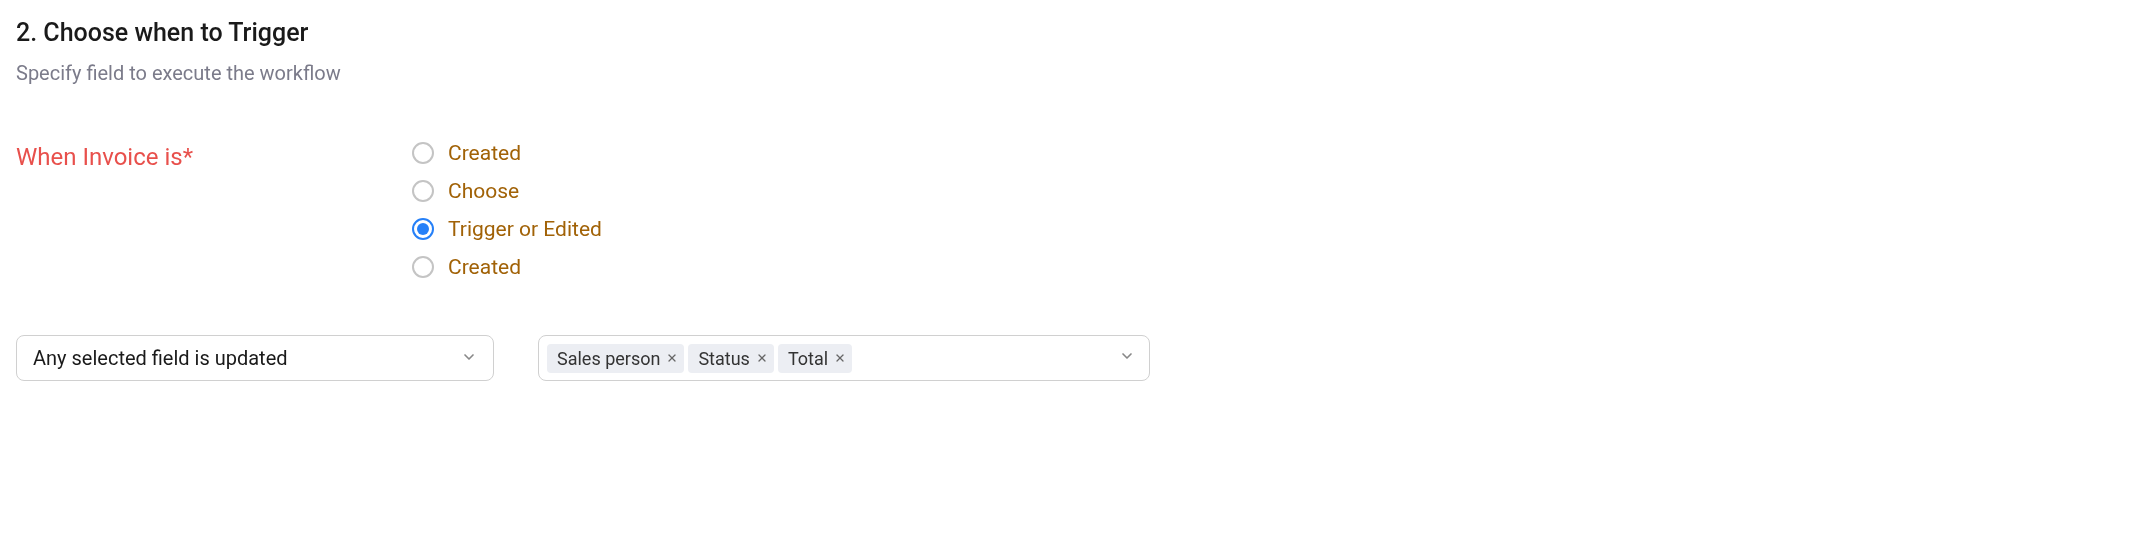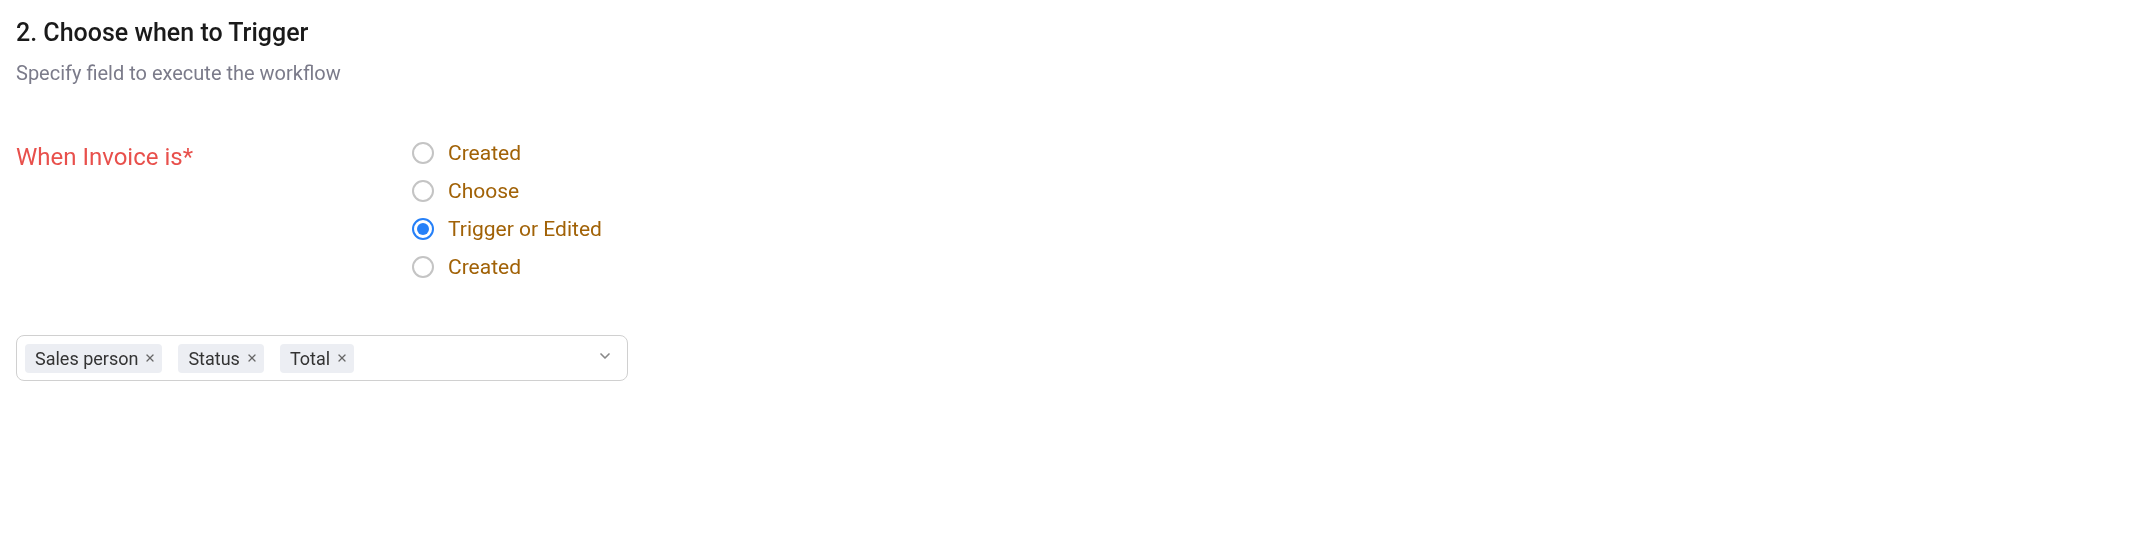--- a/index.html
+++ b/index.html
@@ -102,21 +102,21 @@
       display: flex;
       align-items: center;
       justify-content: space-between;
       background: #fff;
       cursor: pointer;
       width: 612px;
       gap: 8px;
     }
     .tags-wrap {
       display: flex;
-      gap: 16px;
+      gap: 4px;
       flex-wrap: wrap;
       align-items: center;
       text-align: center;
     }
     .tag {
       background: #eceef3;
       border-radius: 4px;
       padding: 4px 6px 4px 10px;
       display: flex;
       align-items: center;
@@ -161,20 +161,28 @@
       <label class="radio-option">
         <span class="radio-circle"></span>
         <span class="radio-label">Created</span>
       </label>
     </div>
   </div>
 </div>
 
 <div class="form-row">
   <div class="form-control-col">
+    <div class="select-box">
+      <span>Any selected field is updated</span>
+      <span class="chevron">
+        <svg width="16" height="16" viewBox="0 0 24 24" fill="none" stroke="currentColor" stroke-width="2.5" stroke-linecap="round" stroke-linejoin="round">
+            <polyline points="6 9 12 15 18 9"></polyline>
+          </svg>
+      </span>
+    </div>
     <div class="tag-select-box">
       <div class="tags-wrap">
         <span class="tag">
           <span>Sales person</span>
           <span class="tag-remove">
             <svg width="12" height="12" viewBox="0 0 24 24" fill="none" stroke="currentColor" stroke-width="2.5" stroke-linecap="round">
                 <line x1="18" y1="6" x2="6" y2="18"></line>
                 <line x1="6" y1="6" x2="18" y2="18"></line>
               </svg>
           </span>

